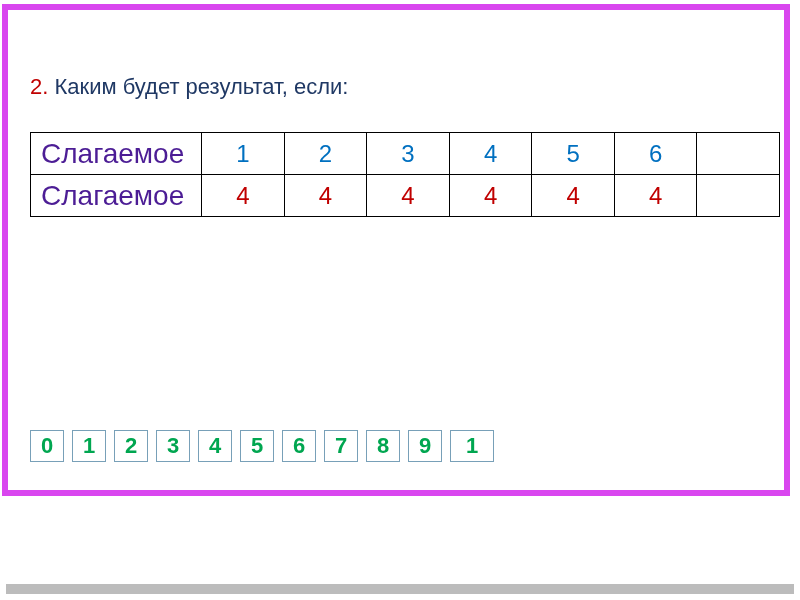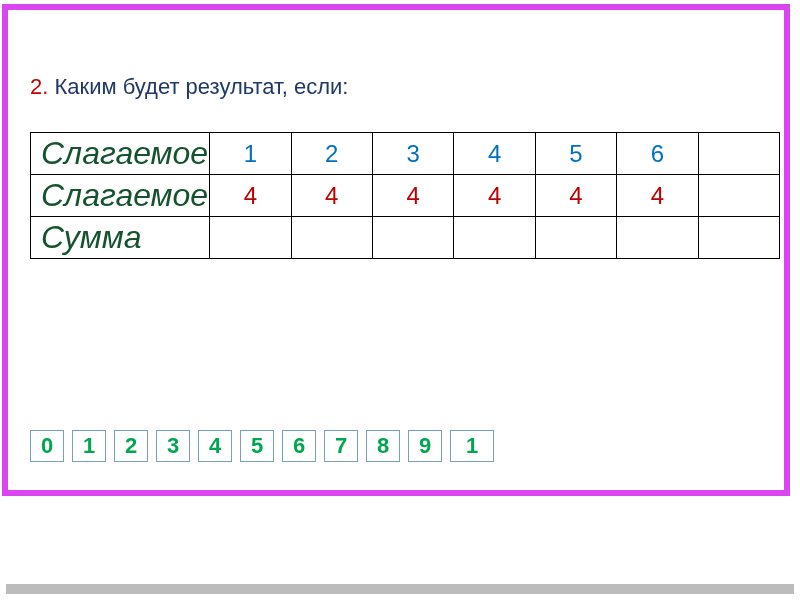--- a/index.html
+++ b/index.html
@@ -48,23 +48,22 @@
     border: 1px solid #000;
     height: 42px;
     text-align: center;
     font-size: 24px;
     vertical-align: middle;
   }
   .addition-table .label-cell {
     width: 170px;
     text-align: left;
     padding-left: 10px;
-    color: #14532d;
-    font-size: 32px;
-    font-style: italic;
+    color: #4c1d95;
+    font-size: 28px;
   }
   .addition-table .data-cell { width: 82px; }
   .row1 .data-cell { color: #0070c0; }
   .row2 .data-cell { color: #c00000; }
   .number-line {
     position: absolute;
     bottom: 28px;
     left: 22px;
     display: flex;
     gap: 8px;
@@ -108,30 +107,20 @@
     <tr class="row2">
       <td class="label-cell">Слагаемое</td>
       <td class="data-cell">4</td>
       <td class="data-cell">4</td>
       <td class="data-cell">4</td>
       <td class="data-cell">4</td>
       <td class="data-cell">4</td>
       <td class="data-cell">4</td>
       <td class="data-cell"></td>
     </tr>
-    <tr class="row3">
-      <td class="label-cell">Сумма</td>
-      <td class="data-cell"></td>
-      <td class="data-cell"></td>
-      <td class="data-cell"></td>
-      <td class="data-cell"></td>
-      <td class="data-cell"></td>
-      <td class="data-cell"></td>
-      <td class="data-cell"></td>
-    </tr>
   </tbody>
     </table>
 
   <div class="number-line">
     <div class="num-box">0</div>
     <div class="num-box">1</div>
     <div class="num-box">2</div>
     <div class="num-box">3</div>
     <div class="num-box">4</div>
     <div class="num-box">5</div>

